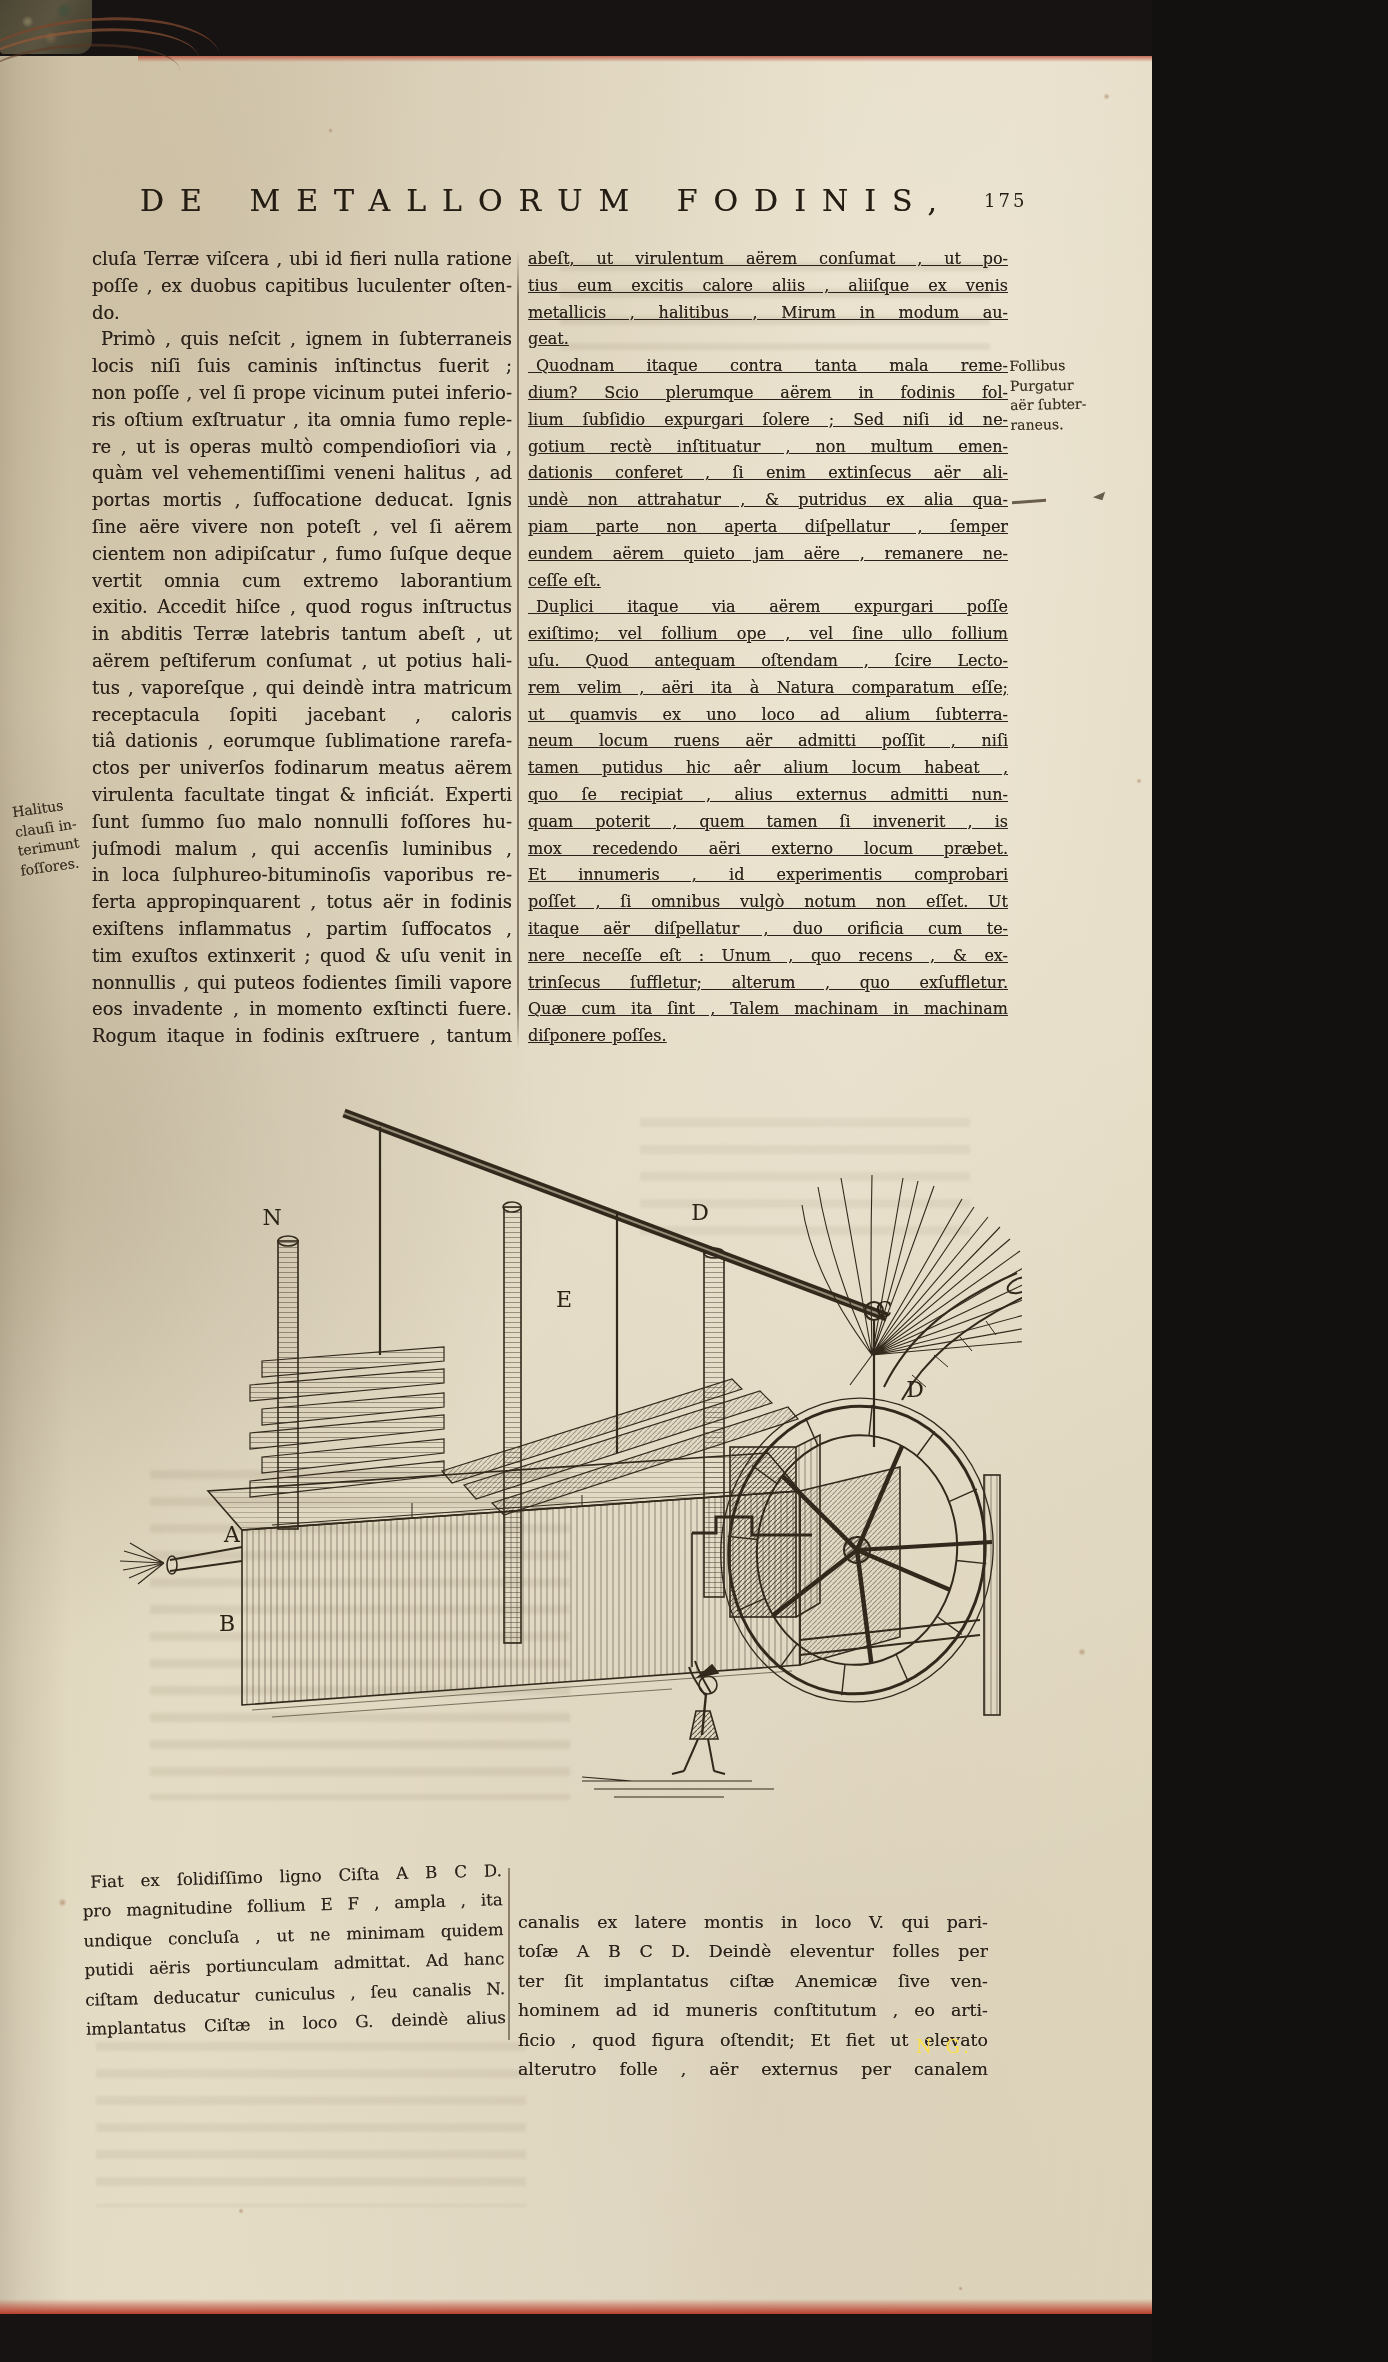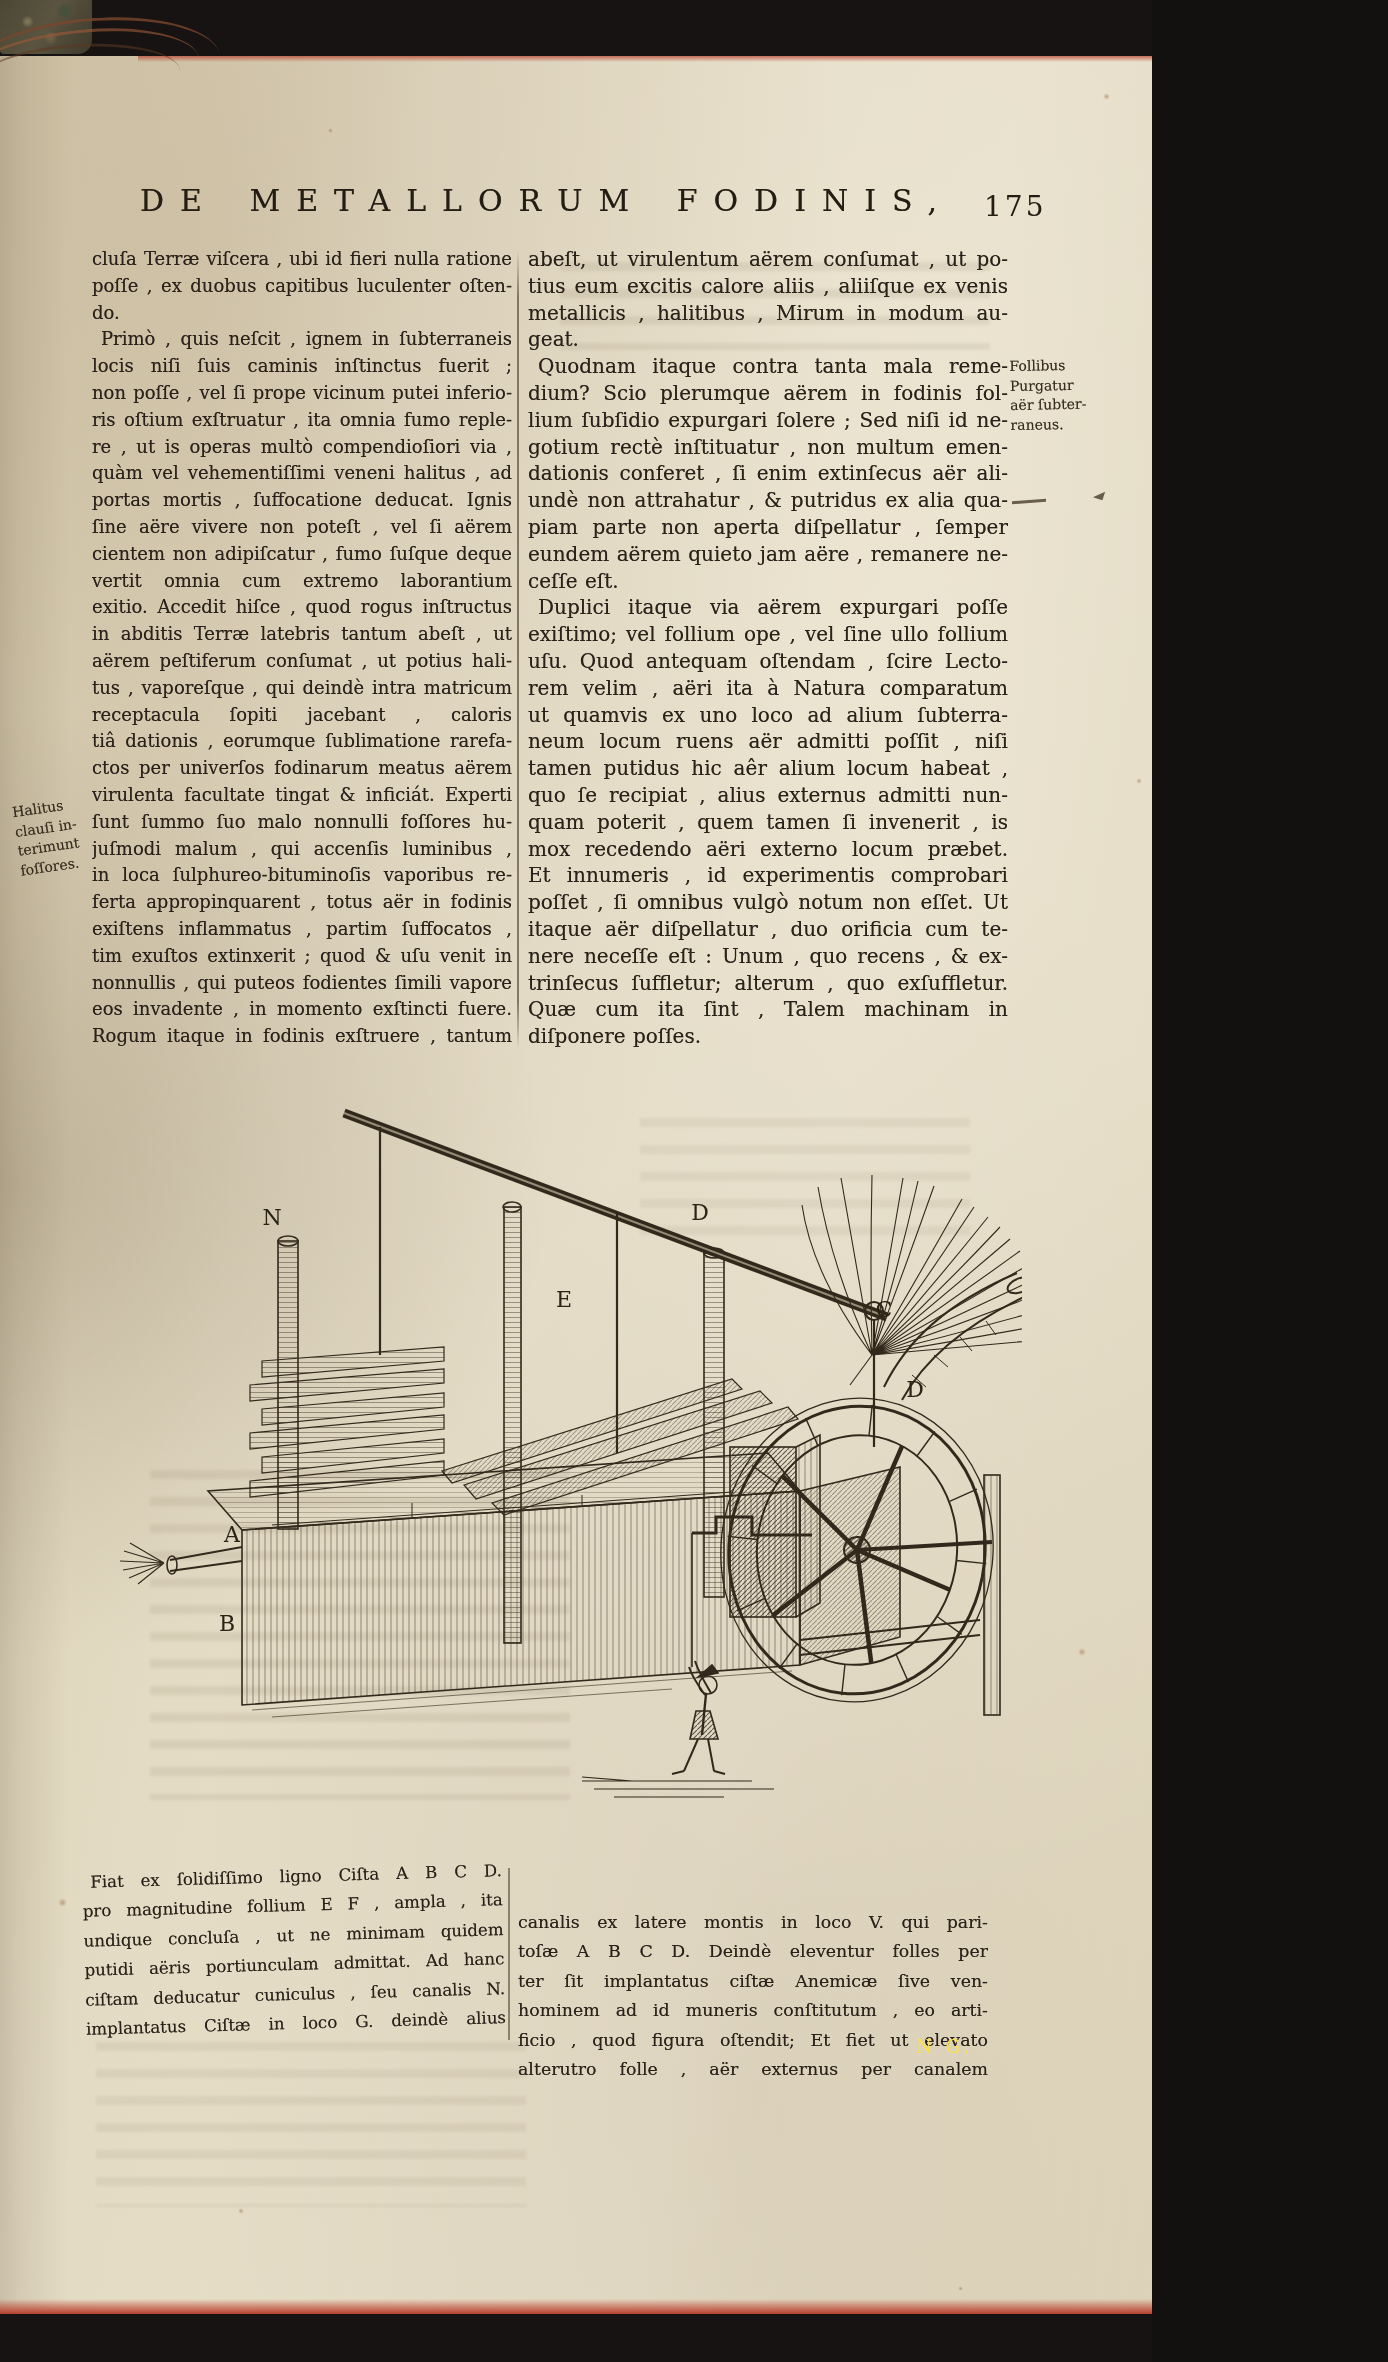--- a/index.html
+++ b/index.html
@@ -32,27 +32,27 @@
         border-radius:0 0 14px 4px;}
   .curl{position:absolute;z-index:7;border:0;border-top:3px solid rgba(122,70,45,.8);
         border-radius:50%;background:transparent;}
   .curl.c1{left:-30px;top:18px;width:250px;height:90px;transform:rotate(-4deg);}
   .curl.c2{left:-40px;top:30px;width:240px;height:80px;transform:rotate(-6deg);border-top-color:rgba(150,88,55,.65);}
   .curl.c3{left:-20px;top:44px;width:200px;height:60px;transform:rotate(-3deg);border-top-color:rgba(95,55,35,.55);}
   
   .abs{position:absolute;z-index:4;}
   .header-title{left:140px;top:183px;width:830px;font-size:30px;letter-spacing:16px;word-spacing:6px;
         color:#241d14;text-shadow:0 0 .6px rgba(40,30,18,.6);white-space:nowrap;}
-  .page-number{left:984px;top:190px;font-size:28px;letter-spacing:3px;color:#241d14;}
+  .page-number{left:984px;top:190px;font-size:18px;letter-spacing:3px;color:#241d14;}
   .tcol{text-shadow:0 0 .5px rgba(40,30,18,.55);}
   .tline{line-height:var(--lh);height:var(--lh);overflow:hidden;white-space:normal;}
   .tline.just{text-align:justify;}
   .tline.just::after{content:"";display:inline-block;width:100%;height:0;}
   .col-left{left:92px;top:246px;width:420px;--lh:26.8px;font-size:18px;word-spacing:.6px;}
-  .col-right{left:528px;top:246px;width:480px;--lh:26.8px;font-size:20px;word-spacing:1px;}
+  .col-right{left:528px;top:246px;width:480px;--lh:26.8px;font-size:16px;word-spacing:1px;text-decoration:underline;}
   .divider{left:517px;top:250px;width:2px;height:800px;background:linear-gradient(180deg,rgba(70,56,38,.0),rgba(70,56,38,.6) 6%,rgba(70,56,38,.6) 94%,transparent);}
   .divider2{left:508px;top:1868px;width:2px;height:172px;background:rgba(70,56,38,.55);}
   .mnote{font-size:14px;line-height:19.5px;color:#372e20;text-shadow:0 0 .4px rgba(40,30,18,.5);}
   .mnote-left{left:16px;top:796px;width:100px;transform:rotate(-8deg);}
   .mnote-right{left:1010px;top:356px;width:112px;transform:rotate(-1deg);}
   .note-dash{left:1012px;top:500px;width:34px;height:3px;background:#483b29;opacity:.8;transform:skewY(-4deg);}
   .note-tick{left:1094px;top:490px;width:0;height:0;border-left:10px solid transparent;border-bottom:9px solid rgba(60,48,32,.75);transform:rotate(18deg);}
   .col-bottom-left{left:84px;top:1862px;width:420px;--lh:29.4px;font-size:16.6px;transform:rotate(-1.6deg);}
   .col-bottom-right{left:518px;top:1868px;width:470px;--lh:29.4px;font-size:17.4px;margin-top:40px;}
   .catchword{left:916px;top:2036px;font-size:18px;letter-spacing:4px;color:#fde047;}

